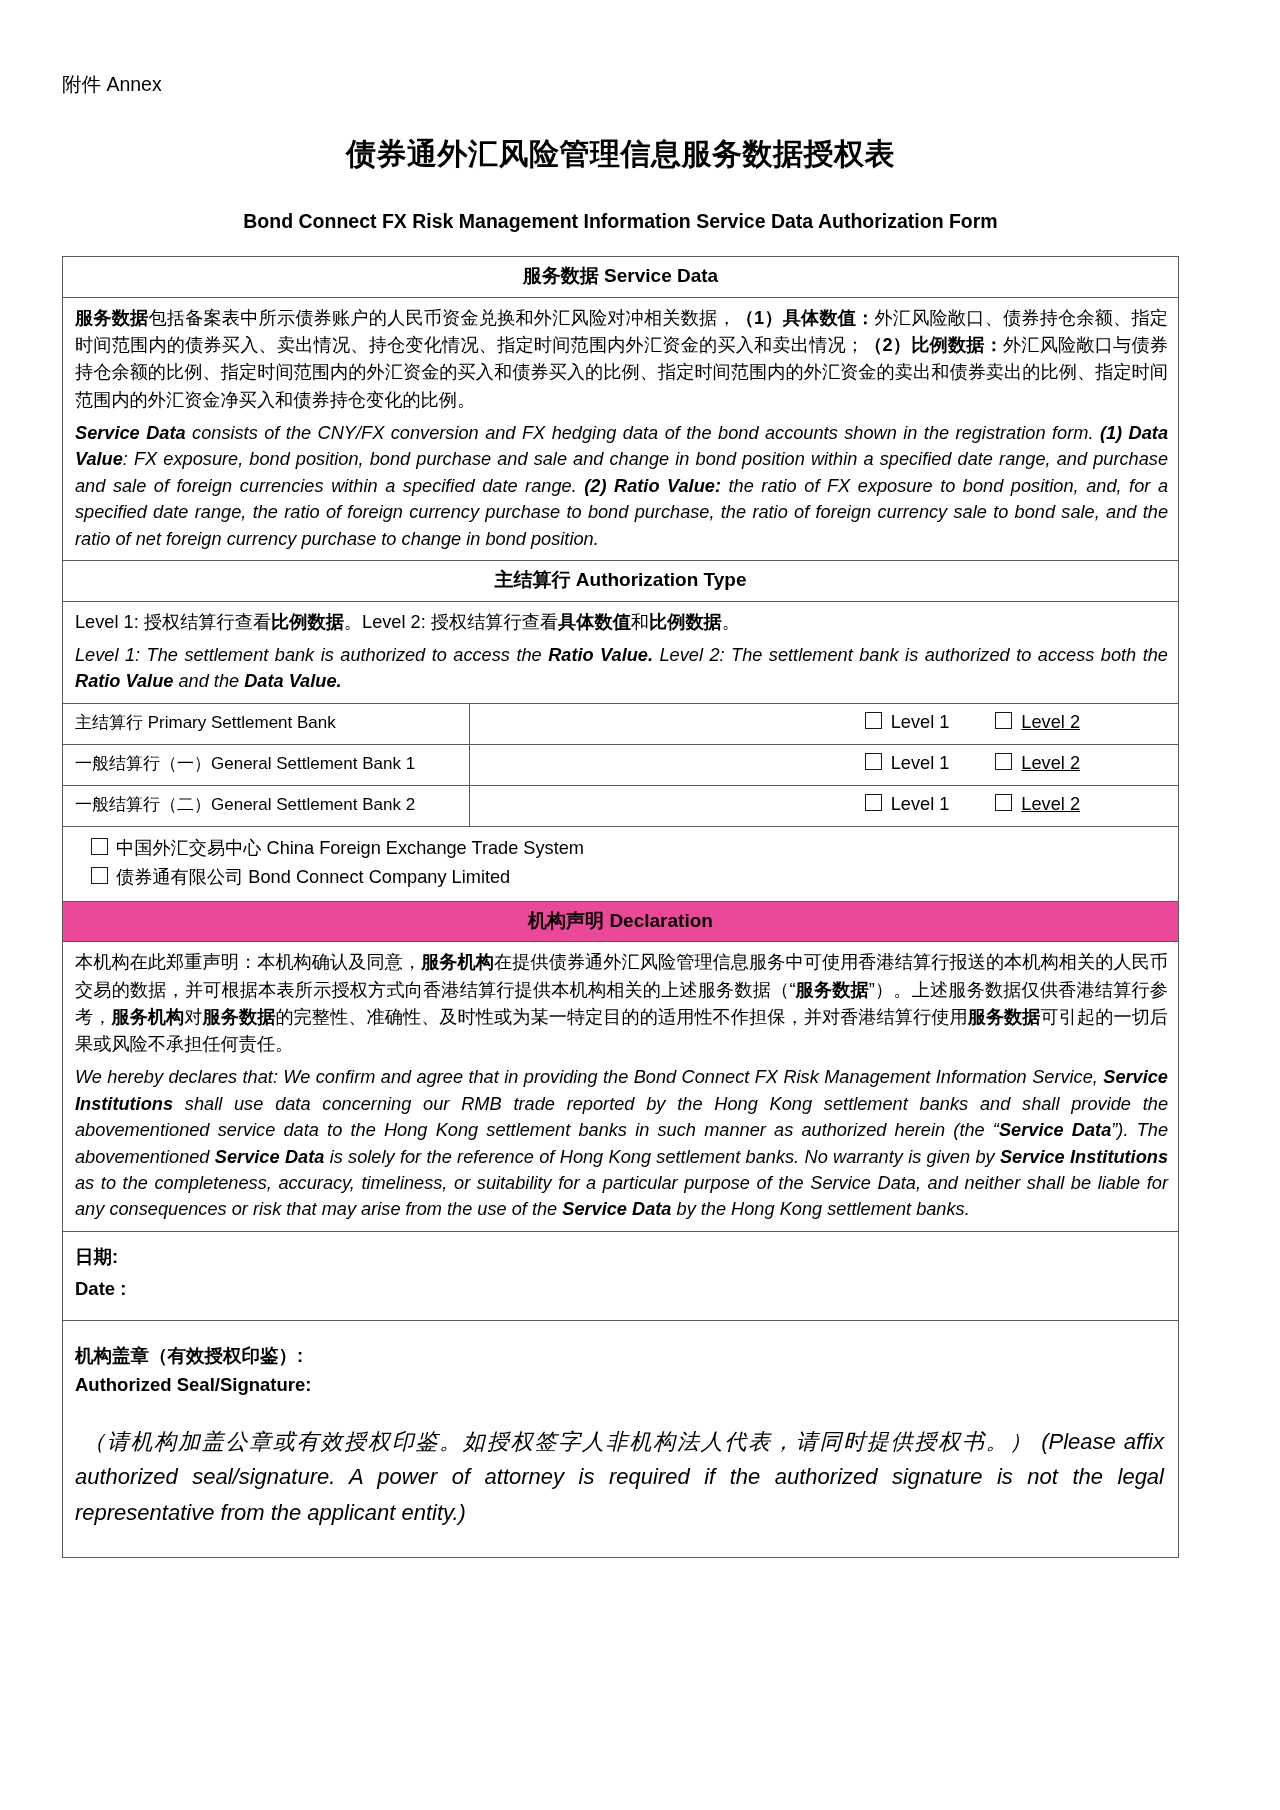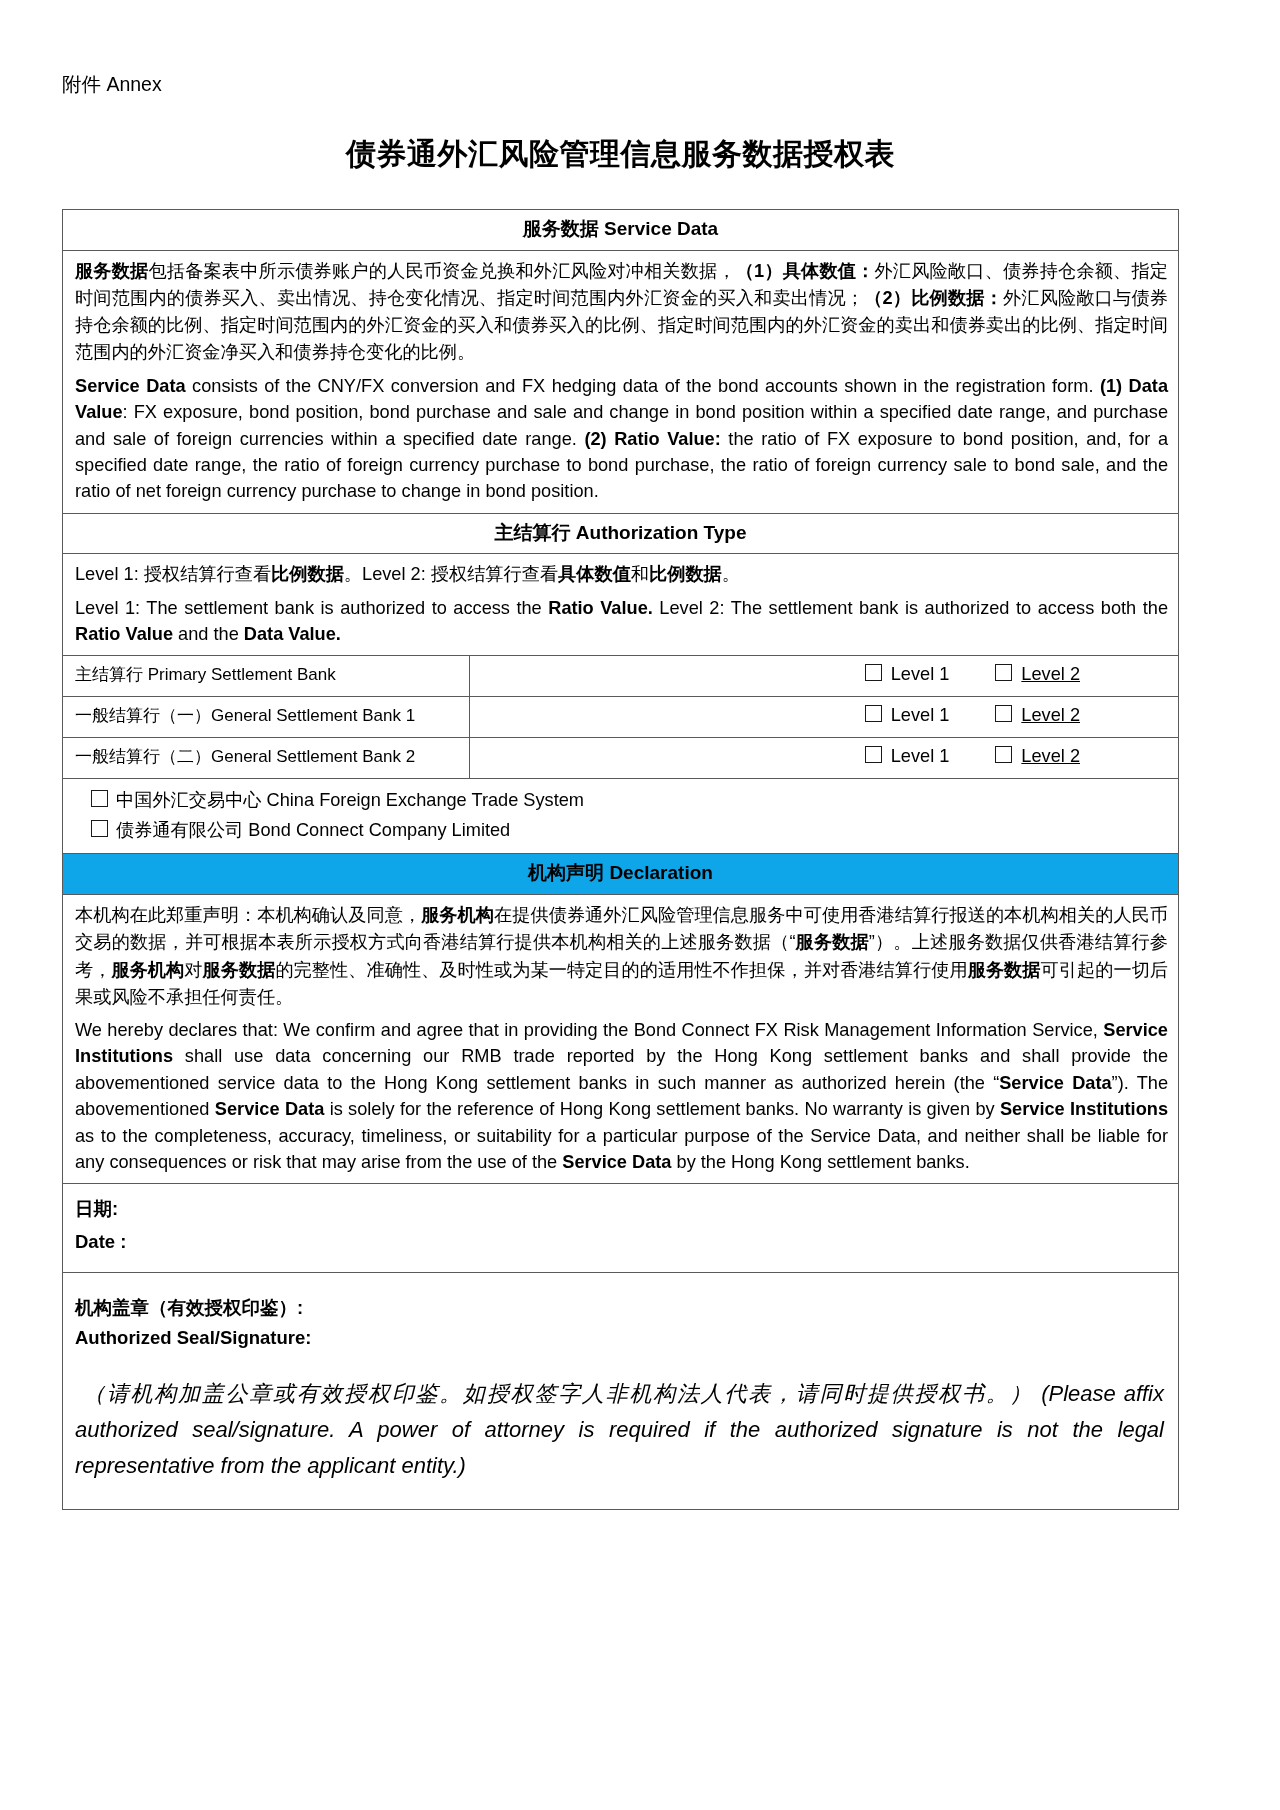--- a/index.html
+++ b/index.html
@@ -54,40 +54,40 @@
     vertical-align: top;
   }
   .sec-head {
     text-align: center;
     font-weight: bold;
     font-size: 19px;
     padding: 7px 6px 8px 6px !important;
     line-height: 1.3;
   }
   .sec-head.shaded {
-    background: #0ea5e9;
+    background: #ec4899;
   }
   .cell {
     padding: 7px 10px 8px 12px !important;
     font-size: 18.2px;
     line-height: 1.45;
   }
   .cell p {
     margin: 0 0 0 0;
   }
   .cn {
     text-align: justify;
     text-justify: inter-ideograph;
     line-height: 1.5;
   }
   .en {
     text-align: justify;
     line-height: 1.45;
   }
-  .gap-top { margin-top: 6px !important; }
+  .gap-top { margin-top: 6px !important; font-style: italic; }
   b, strong { font-weight: bold; }
 
   .bankrow-label {
     padding: 8px 10px 9px 12px !important;
     font-size: 17px;
     line-height: 1.35;
     white-space: nowrap;
   }
   .bankrow-opts {
     padding: 8px 10px 9px 10px !important;
@@ -139,20 +139,21 @@
   .seal-note .lead { padding-left: 8px; }
 </style>
 </head>
 <body>
 
 <div class="page">
 
   <div class="annex">附件 Annex</div>
 
   <h1 class="title-cn">债券通外汇风险管理信息服务数据授权表</h1>
+  <h2 class="title-en">Bond Connect FX Risk Management Information Service Data Authorization Form</h2>
 
   <table class="form">
     <colgroup>
       <col style="width:36.5%">
       <col style="width:63.5%">
     </colgroup>
     <tbody>
 
       <tr>
         <td colspan="2" class="sec-head">服务数据 Service Data</td>

